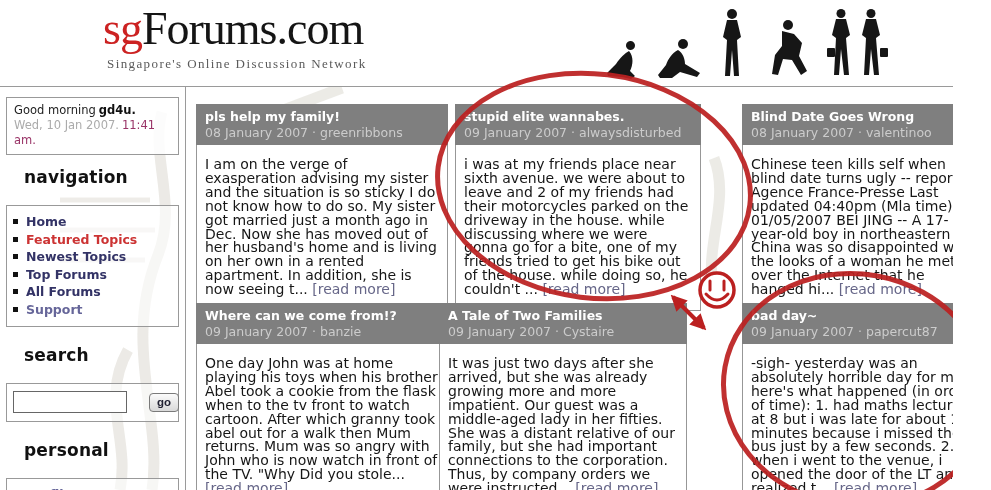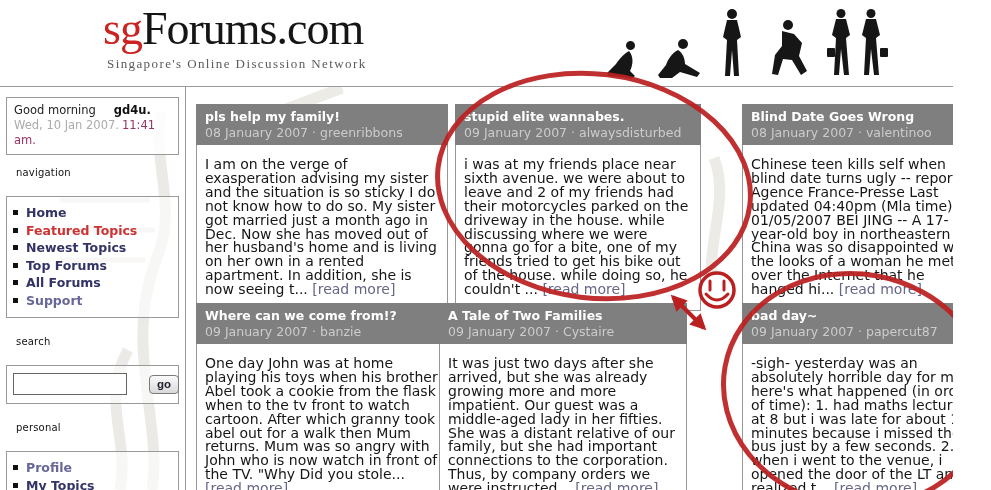--- a/index.html
+++ b/index.html
@@ -15,24 +15,24 @@
   .logo{position:absolute;left:103px;top:4px;font-family:"Liberation Serif","DejaVu Serif",serif;font-size:46px;line-height:50px;color:#151515;letter-spacing:-1px;text-decoration:none;cursor:pointer;}
   .logo .sg{color:var(--logo-red,#cc2222);}
   .tagline{position:absolute;left:107px;top:56px;font-family:"Liberation Serif","DejaVu Serif",serif;font-size:13px;letter-spacing:1.4px;color:#5a5a5a;}
   .people{position:absolute;right:102px;top:2px;height:78px;display:flex;align-items:flex-end;gap:15px;z-index:11;}
   .people svg{display:block;fill:#161616;}
 
   
   .sidebar{position:absolute;left:0;top:87px;width:186px;height:403px;border-right:1px solid #9a9a9a;box-sizing:border-box;z-index:10;}
   .greeting{margin:10px 6px 12px 6px;border:1px solid #999;padding:5px 7px 6px;font-size:11.5px;line-height:15px;color:#222;background:rgba(255,255,255,.85);}
   .greeting .user{font-weight:bold;color:#111;}
-  .greeting .g-prefix{margin-right:18px;}
+  .greeting .g-prefix{margin-right:3px;}
   .greeting .date{color:#ababab;margin-right:3px;}
   .greeting .time{color:var(--time-purple,#993366);}
-  .side-heading{margin:11px 0 3px 16px;font-size:10px;font-weight:normal;color:#111;letter-spacing:0.2px;}
+  .side-heading{margin:11px 0 3px 24px;font-size:17px;font-weight:bold;color:#111;letter-spacing:0.2px;}
   .side-box{margin:18px 6px;border:1px solid #999;padding:7px 6px 8px;background:rgba(255,255,255,.6);}
   .side-list{list-style:none;margin:0;padding:0;}
   .side-list li{display:flex;align-items:center;gap:8px;font-weight:bold;font-size:12.5px;line-height:17.5px;cursor:pointer;}
   .bullet{width:5px;height:5px;background:#111;flex:none;}
   .c-navy{color:var(--link-navy,#333366);}
   .c-red{color:var(--featured-red,#cc3333);}
   .c-purple{color:var(--link-purple,#666699);}
   .search-row{display:flex;align-items:center;gap:22px;}
   .search-input{width:106px;height:18px;border:1px solid #666;font-size:11px;padding:1px 3px;background:#fff;}
   .go-btn{font-size:11.5px;font-weight:bold;color:#223;padding:1px 7px 2px;border:1px solid #7a7a7a;border-radius:4px;background:linear-gradient(#fbfbfb,#d9d9d9);cursor:pointer;line-height:14px;}

